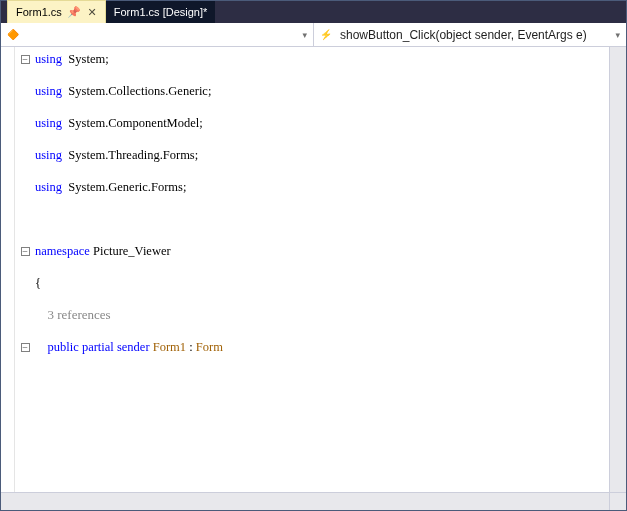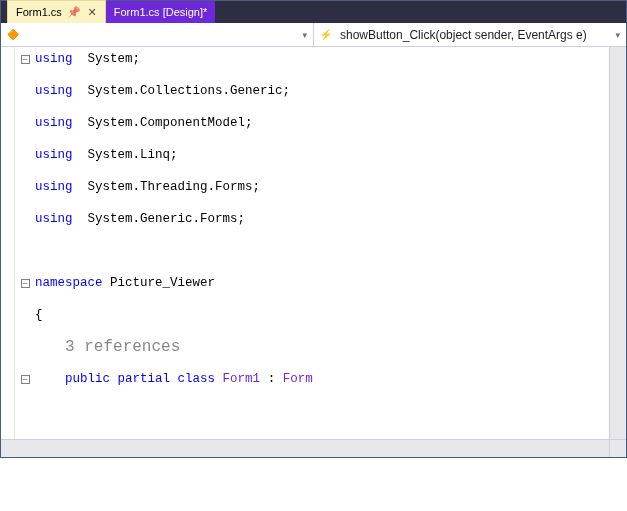--- a/index.html
+++ b/index.html
@@ -7,21 +7,21 @@
     padding: 0;
     width: 627px;
     height: 511px;
     font-family: "Segoe UI", Tahoma, sans-serif;
     font-size: 12px;
     background: #ffffff;
     overflow: hidden;
   }
   .window {
     width: 627px;
-    height: 458px;
+    height: 511px;
     border: 1px solid #4b5b7a;
     box-sizing: border-box;
     display: flex;
     flex-direction: column;
     background: #fff;
   }
   
   .tabbar {
     height: 22px;
     background: #2d2d44;
@@ -40,21 +40,21 @@
     margin-right: 0;
   }
   .tab.active {
     background: #fcf3c5;
     color: #000;
     border-top: 1px solid #e5da96;
     border-left: 1px solid #e5da96;
     border-right: 1px solid #e5da96;
   }
   .tab.inactive {
-    background: #6d28d9;
+    background: #0f172a;
     color: #fff;
     justify-content: flex-end;
   }
   .tab .pin, .tab .close {
     margin-left: 6px;
     font-size: 11px;
     line-height: 1;
     opacity: 0.7;
   }
   .tab .pin { display: inline-block; }
@@ -144,27 +144,27 @@
     border: 1px solid #808080;
     line-height: 7px;
     font-size: 9px;
     text-align: center;
     color: #808080;
     box-sizing: border-box;
     background: #fff;
   }
   .codecontent {
     flex: 1;
-    font-family: Liberation Mono, monospace;
+    font-family: Liberation Serif, serif;
     font-size: 12.5px;
     white-space: pre;
   }
   .kw { color: #0000ff; }
-  .type { color: #6d28d9; }
-  .reftxt { color: #888888; font-size: 16px; }
+  .type { color: #a16207; }
+  .reftxt { color: #888888; font-size: 13px; }
   .bottombar {
     height: 17px;
     border-top: 1px solid #cccedb;
     background: #e8e8ec;
     display:flex;
   }
   .bottombar .hspace { flex:1; }
   .corner { width:16px; border-left:1px solid #cccedb;}
 </style>
 </head>
@@ -194,28 +194,27 @@
       <span class="nav-chevron">▾</span>
     </div>
   </div>
 
   <div class="editor">
     <div class="dropdown-marker"></div>
     <div class="codewrap">
       <pre class="code"><div class="line"><span class="fold-gutter"><span class="foldbox">−</span></span><span class="codecontent"><span class="kw">using</span>  <span>System;</span></span></div>
 <div class="line"><span class="fold-gutter"></span><span class="codecontent"><span class="kw">using</span>  <span>System.Collections.Generic;</span></span></div>
 <div class="line"><span class="fold-gutter"></span><span class="codecontent"><span class="kw">using</span>  <span>System.ComponentModel;</span></span></div>
-<div class="line"><span class="fold-gutter"></span><span class="codecontent"><span class="kw">using</span>  <span>System.Linq;</span></span></div>
 <div class="line"><span class="fold-gutter"></span><span class="codecontent"><span class="kw">using</span>  <span>System.Threading.Forms;</span></span></div>
 <div class="line"><span class="fold-gutter"></span><span class="codecontent"><span class="kw">using</span>  <span>System.Generic.Forms;</span></span></div>
 <div class="line"><span class="fold-gutter"></span><span class="codecontent"> </span></div>
 <div class="line"><span class="fold-gutter"><span class="foldbox">−</span></span><span class="codecontent"><span class="kw">namespace</span> <span>Picture_Viewer</span></span></div>
 <div class="line"><span class="fold-gutter"></span><span class="codecontent">{</span></div>
 <div class="line"><span class="fold-gutter"></span><span class="codecontent">    <span class="reftxt">3 references</span></span></div>
-<div class="line"><span class="fold-gutter"><span class="foldbox">−</span></span><span class="codecontent">    <span class="kw">public</span> <span class="kw">partial</span> <span class="kw">class</span> <span class="type">Form1</span><span> : </span><span class="type">Form</span></span></div>
+<div class="line"><span class="fold-gutter"><span class="foldbox">−</span></span><span class="codecontent">    <span class="kw">public</span> <span class="kw">partial</span> <span class="kw">sender</span> <span class="type">Form1</span><span> : </span><span class="type">Form</span></span></div>
 
 
 
 
 
 
 
 
 
 

